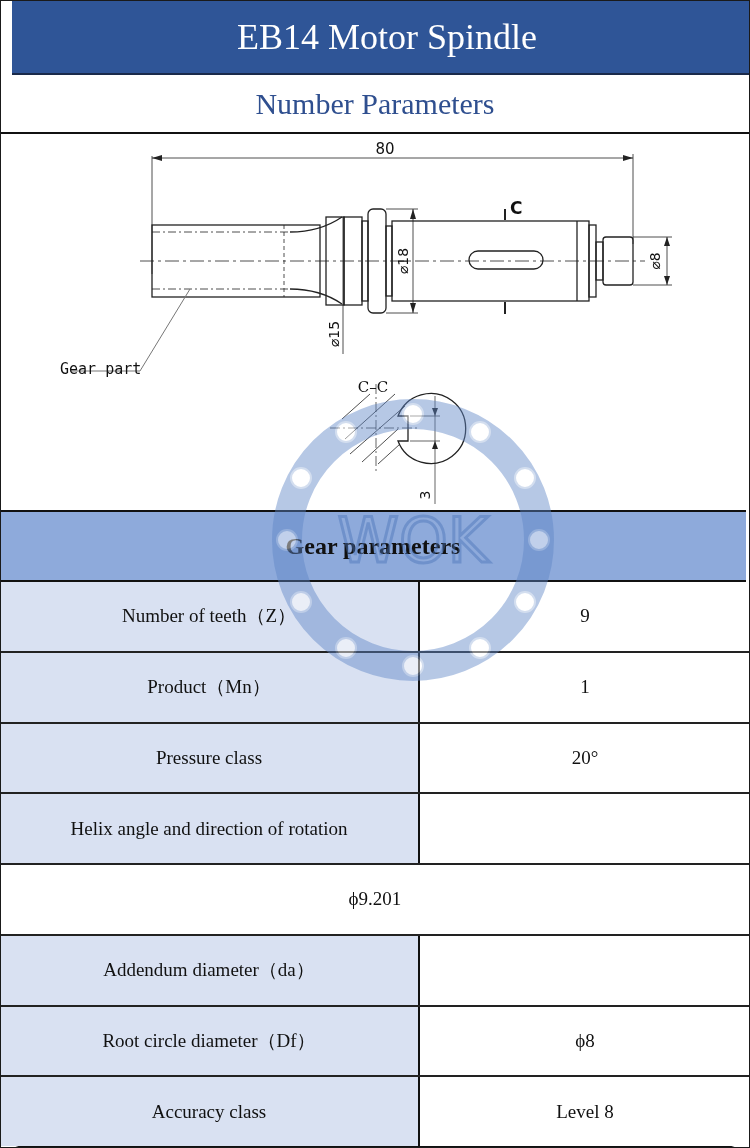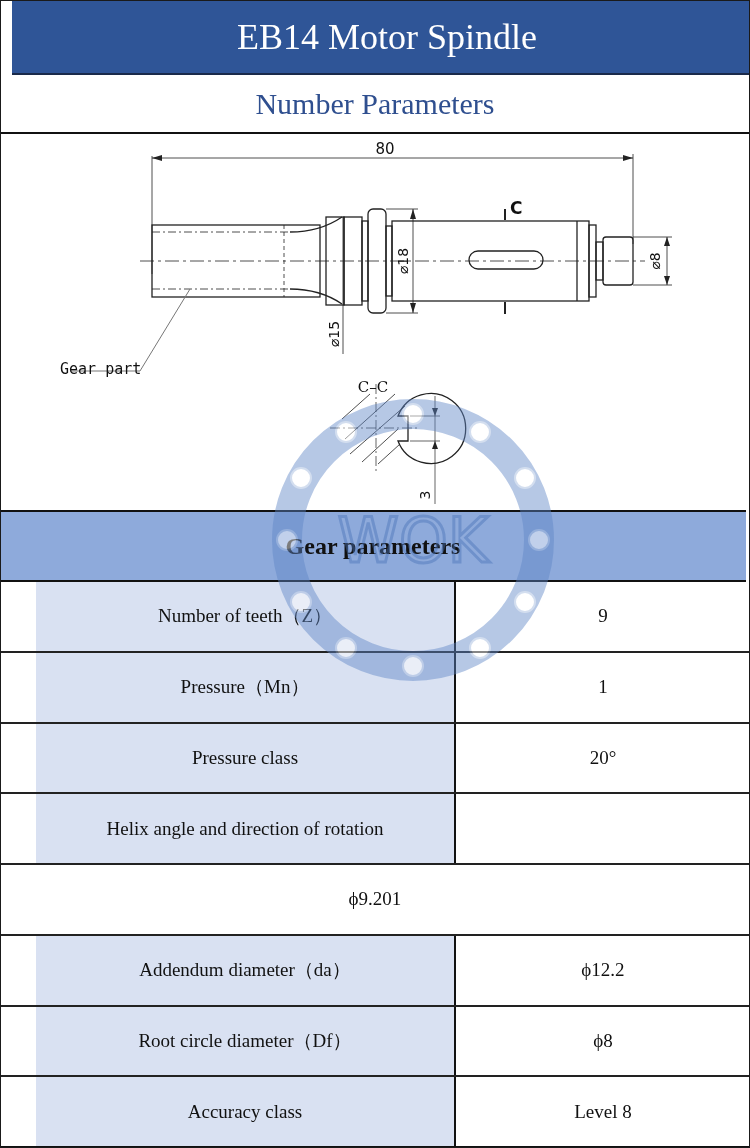--- a/index.html
+++ b/index.html
@@ -16,24 +16,24 @@
                 color: #2f4f8f; font-size: 30px; border-bottom: 2px solid #111;
                 box-sizing: border-box; }
     .drawing { position: absolute; left: 0; top: 134px; width: 750px; height: 376px; padding-left: 36px; }
     .drawing svg { position: absolute; left: 0; top: 0; }
     .gear-header { position: absolute; left: 0; top: 510px; width: 746px; height: 72px;
                    background: #8eaadb; border-top: 2px solid #111; border-bottom: 2px solid #111;
                    box-sizing: border-box; display: flex; align-items: center;
                    justify-content: center; font-weight: bold; font-size: 24px; color: #111; }
     .table { position: absolute; left: 0; top: 582px; width: 750px; }
     .row { display: flex; height: 70.75px; border-bottom: 2px solid #222; box-sizing: border-box; }
-    .row:last-child { border-bottom: 2px solid #111; }
+    .row:last-child { border-bottom: 2px solid #111; border-radius: 25px; }
     .cell-label { width: 420px; background: #d9e1f2; border-right: 2px solid #111;
                   display: flex; align-items: center; justify-content: center;
-                  font-size: 19px; color: #111; box-sizing: border-box; margin-left: 36px; }
+                  font-size: 19px; color: #111; box-sizing: border-box; }
     .cell-value { flex: 1; background: #ffffff; display: flex; align-items: center;
                   justify-content: center; font-size: 19px; color: #111; }
     .watermark { position: absolute; left: 0; top: 0; width: 750px; height: 1148px;
                  pointer-events: none; }
   </style>
 </head>
 <body>
 
 <div class="title-bar">EB14 Motor Spindle</div>
 <div class="subtitle">Number Parameters</div>
@@ -121,36 +121,35 @@
 </div>
 
 <div class="gear-header">Gear parameters</div>
 
 <div class="table">
   <div class="row">
     <div class="cell-label">Number of teeth（Z）</div>
     <div class="cell-value">9</div>
   </div>
   <div class="row">
-    <div class="cell-label">Pressure（Mn）</div>
+    <div class="cell-label">Product（Mn）</div>
     <div class="cell-value">1</div>
   </div>
   <div class="row">
     <div class="cell-label">Pressure class</div>
     <div class="cell-value">20°</div>
   </div>
   <div class="row">
     <div class="cell-label">Helix angle and direction of rotation</div>
   </div>
   <div class="row">
     <div class="cell-value">ϕ9.201</div>
   </div>
   <div class="row">
     <div class="cell-label">Addendum diameter（da）</div>
-    <div class="cell-value">ϕ12.2</div>
   </div>
   <div class="row">
     <div class="cell-label">Root circle diameter（Df）</div>
     <div class="cell-value">ϕ8</div>
   </div>
   <div class="row">
     <div class="cell-label">Accuracy class</div>
     <div class="cell-value">Level 8</div>
   </div>
 </div>

